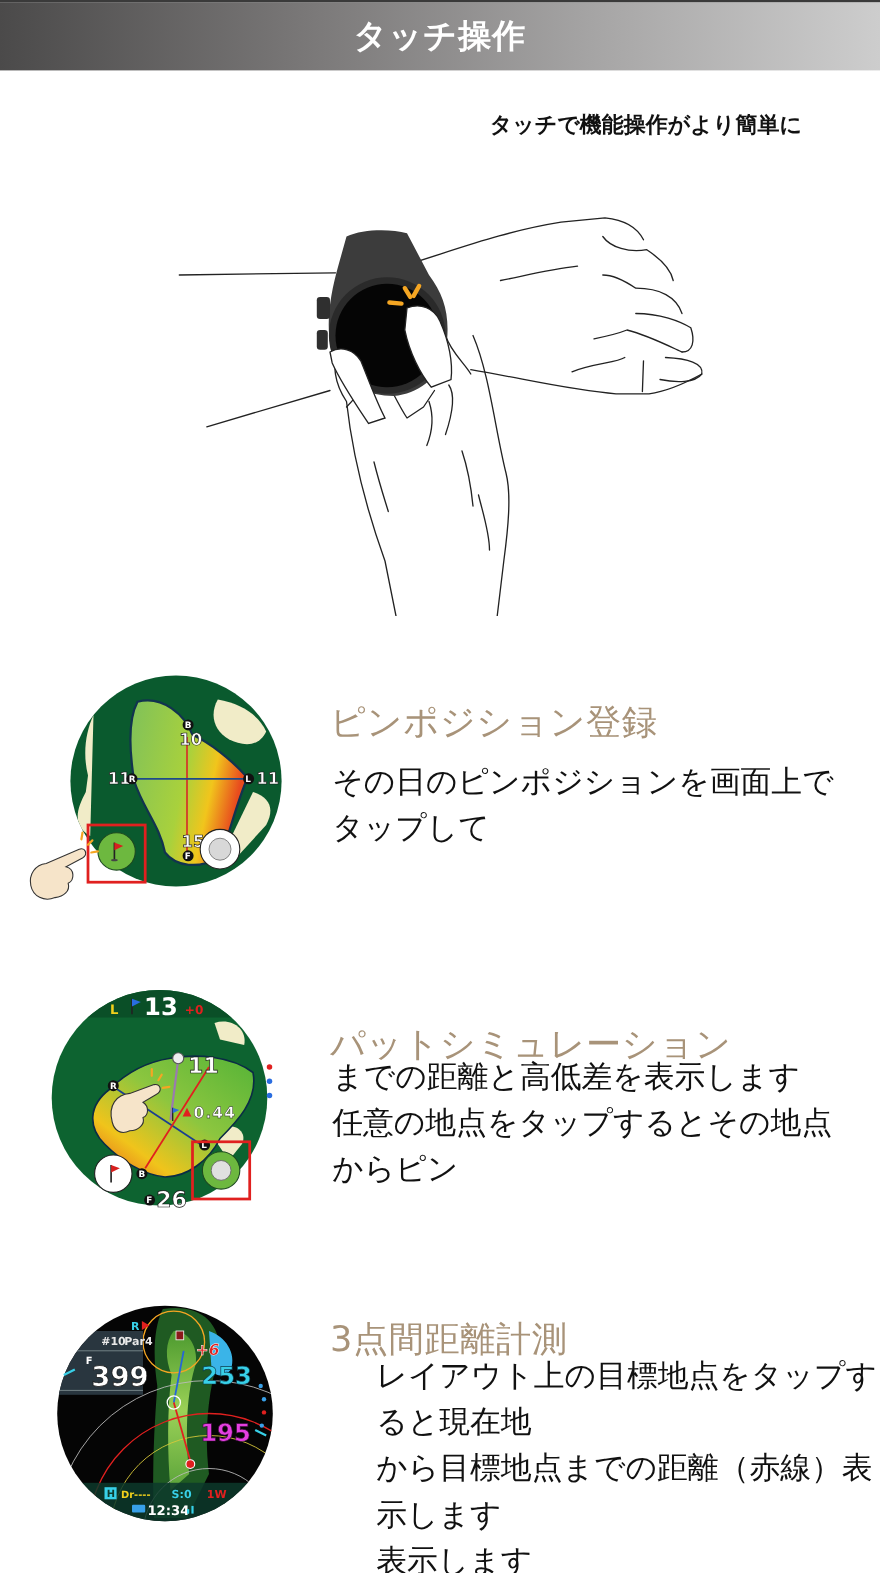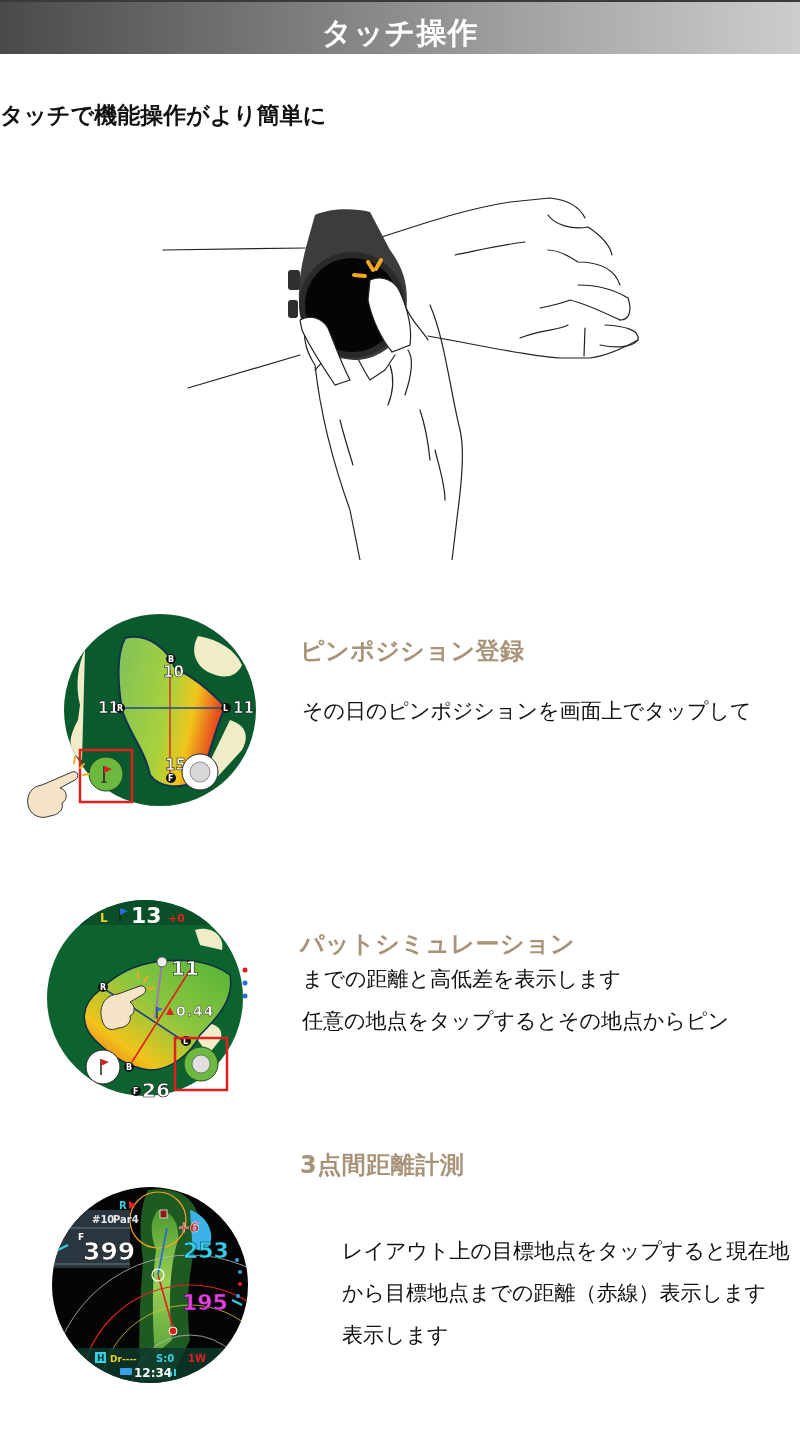--- a/index.html
+++ b/index.html
@@ -2,45 +2,45 @@
 <html><head>
   <meta charset="utf-8">
   <style>
     html, body { margin: 0; padding: 0; background: #ffffff; }
     body {
       width: 800px; height: 1430px; position: relative; overflow: hidden;
       font-family: "DejaVu Sans", "Liberation Sans", sans-serif;
       color: #111;
     }
     .header {
-      position: absolute; left: 0; top: 0; width: 800px; height: 54px;
+      position: absolute; left: 0; top: 0; width: 800px; height: 64px;
       background: linear-gradient(to right, #4b4a4a 0%, #7a7878 35%, #a9a8a8 70%, #cdcdcd 100%);
       border-top: 2px solid #3a3a3a;
       box-sizing: border-box;
-      display: flex; align-items: flex-end; justify-content: center;
+      display: flex; align-items: center; justify-content: center;
     }
     .header-title {
       color: #ffffff; font-size: 30px; font-weight: bold; letter-spacing: 1px;
     }
     .subtitle {
-      position: absolute; left: 0; top: 100px; width: 729px; text-align: left;
-      font-size: 23px; font-weight: bold; color: #111;
+      position: absolute; left: 0; top: 100px; width: 729px; text-align: right;
+      font-size: 20px; font-weight: bold; color: #111;
     }
     .hero {
       position: absolute; left: 160px; top: 180px; width: 500px; height: 380px;
     }
     .feature-img {
       position: absolute; width: 240px; height: 230px;
     }
     .feature-title {
-      position: absolute; left: 300px; font-size: 24px; font-weight: bold; color: #a89379;
+      position: absolute; left: 300px; font-size: 32px; font-weight: normal; color: #a89379;
       letter-spacing: 0.5px;
     }
     .feature-body {
-      position: absolute; left: 302px; width: 470px; font-size: 21px; line-height: 42px; color: #111;
+      position: absolute; left: 302px; width: 470px; font-size: 28px; line-height: 42px; color: #111;
     }
     svg text { font-family: "DejaVu Sans", "Liberation Sans", sans-serif; }
   </style>
 </head>
 <body>
 
 <div class="header">
   <span class="header-title">タッチ操作</span>
 </div>
 
@@ -309,18 +309,18 @@
     </g>
 
     <line x1="18" y1="70" x2="28" y2="65" stroke="#38d0e8" stroke-width="2"></line>
     <line x1="192" y1="120" x2="202" y2="125" stroke="#38d0e8" stroke-width="2"></line>
     <circle cx="197" cy="80" r="2" fill="#38a0e8"></circle>
     <circle cx="200" cy="92" r="2" fill="#38a0e8"></circle>
     <circle cx="200" cy="104" r="2" fill="#e0201f"></circle>
     <circle cx="198" cy="116" r="2" fill="#38a0e8"></circle>
   </svg>
 </div>
-<div class="feature-title" style="top:1149px;text-align:center;">3点間距離計測</div>
+<div class="feature-title" style="top:1196px;text-align:center;">3点間距離計測</div>
 <div class="feature-body" style="top:1230px;margin-left:40px;">
   <div>レイアウト上の目標地点をタップすると現在地</div>
   <div>から目標地点までの距離（赤線）表示します</div>
   <div>表示します</div>
 </div>
 
 </body></html>

